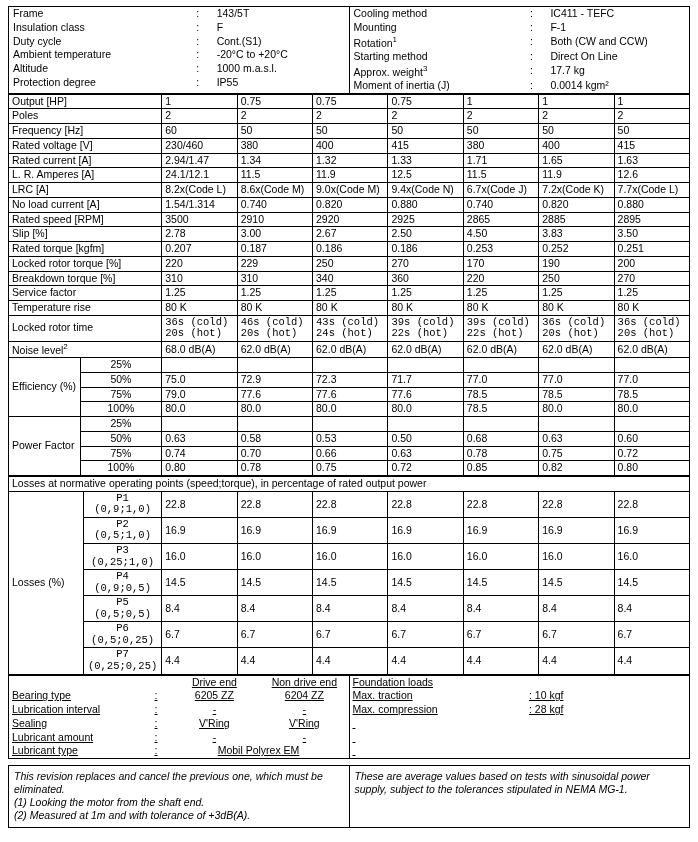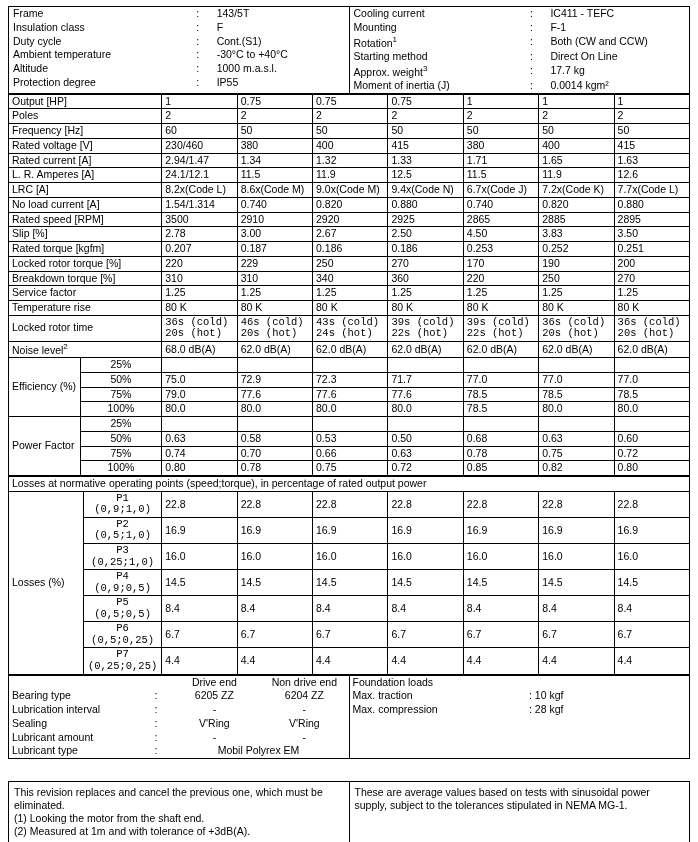--- a/index.html
+++ b/index.html
@@ -47,21 +47,21 @@
   }
   .inner { border-collapse: collapse; width: 100%; table-layout: fixed;}
   .inner td { border: none; padding: 1px 4px; font-size: 10.5px; white-space: nowrap;}
   .sec { margin-top: 0; }
   .smallsup { font-size: 8px; vertical-align: super; }
   .two-line { white-space: normal; line-height: 1.1; font-family: Liberation Mono, monospace; }
   .grpname { text-align: left; vertical-align: middle; }
   .pct { text-align: center; }
   .notes td { vertical-align: top; padding: 4px 5px; white-space: normal; line-height: 1.25; }
   .spanfull { text-align: left; }
-  .bearing td { border: none; padding: 1px 3px; white-space: nowrap;}
+  .bearing td { border: none; padding: 1px 3px; white-space: nowrap; text-decoration: underline;}
   .bearingwrap > tbody > tr > td { border: 1px solid #000; padding: 0; vertical-align: top;}
 </style>
 </head>
 <body>
 
 <div class="sheet">
 
   <table class="headtable">
     <colgroup>
         <col style="width:50%">
@@ -88,21 +88,21 @@
                   <td class="lbl">F</td>
                 </tr>
                 <tr>
                   <td class="lbl">Duty cycle</td>
                   <td class="colon">:</td>
                   <td class="lbl">Cont.(S1)</td>
                 </tr>
                 <tr>
                   <td class="lbl">Ambient temperature</td>
                   <td class="colon">:</td>
-                  <td class="lbl">-30°C to +40°C</td>
+                  <td class="lbl">-20°C to +20°C</td>
                 </tr>
                 <tr>
                   <td class="lbl">Altitude</td>
                   <td class="colon">:</td>
                   <td class="lbl">1000 m.a.s.l.</td>
                 </tr>
                 <tr>
                   <td class="lbl">Protection degree</td>
                   <td class="colon">:</td>
                   <td class="lbl">IP55</td>
@@ -112,21 +112,21 @@
         </td>
         <td>
           <table class="inner">
             <colgroup>
                 <col style="width:52%">
                 <col style="width:6%">
                 <col style="width:42%">
               </colgroup>
             <tbody id="hdr-right">
                 <tr>
-                  <td class="lbl">Cooling current</td>
+                  <td class="lbl">Cooling method</td>
                   <td class="colon">:</td>
                   <td class="lbl">IC411 - TEFC</td>
                 </tr>
                 <tr>
                   <td class="lbl">Mounting</td>
                   <td class="colon">:</td>
                   <td class="lbl">F-1</td>
                 </tr>
                 <tr>
                   <td class="lbl">Rotation<span class="smallsup">1</span></td>
@@ -603,21 +603,21 @@
                   <td class="lbl">&nbsp;</td>
                   <td class="lbl"></td>
                 </tr>
               </tbody>
           </table>
         </td>
       </tr>
     </tbody>
   </table>
 
-  <table class="sec notes" style="margin-top:22px;">
+  <table class="sec notes" style="margin-top:6px;font-style:italic;">
     <colgroup>
         <col style="width:50%">
         <col style="width:50%">
       </colgroup>
     <tbody>
       <tr>
         <td>This revision replaces and cancel the previous one, which must be eliminated.<br>(1) Looking the motor from the shaft end.<br>(2) Measured at 1m and with tolerance of +3dB(A).</td>
         <td>These are average values based on tests with sinusoidal power supply, subject to the tolerances stipulated in NEMA MG-1.</td>
       </tr>
     </tbody>

